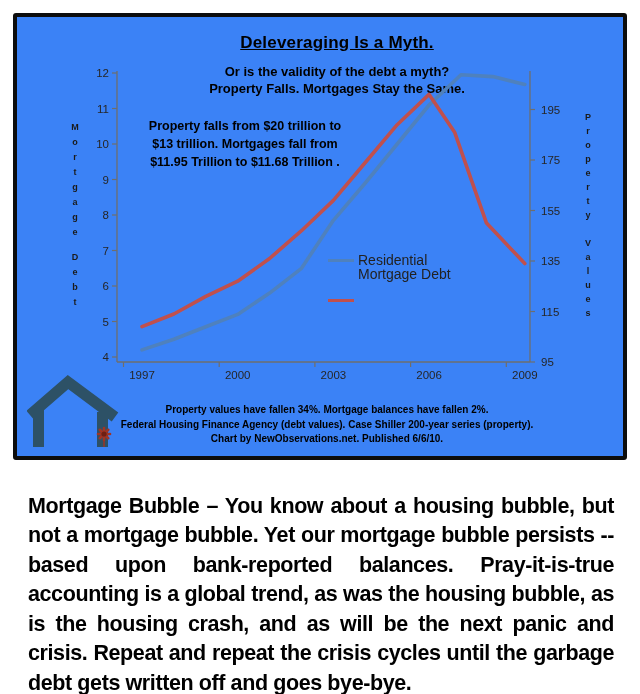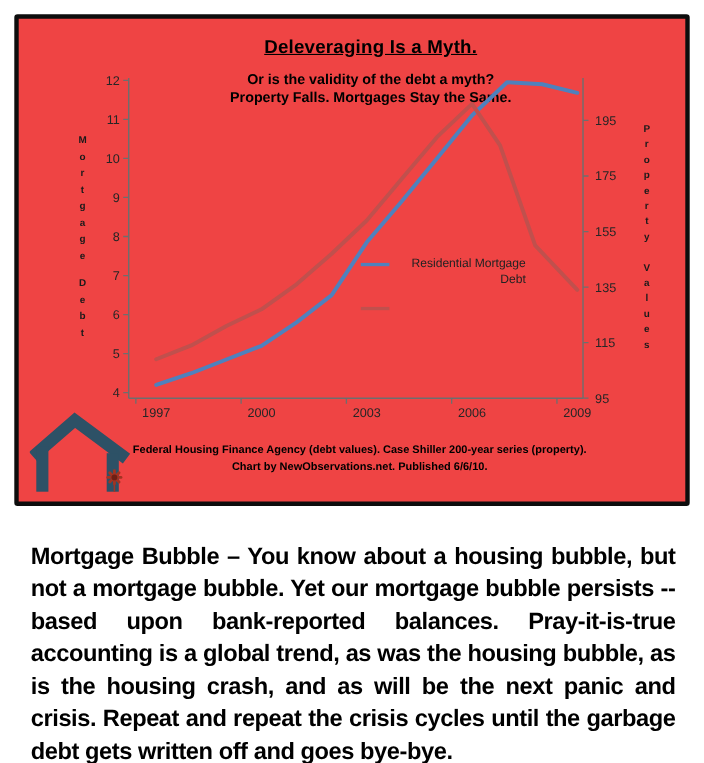--- a/index.html
+++ b/index.html
@@ -1,46 +1,51 @@
 <!DOCTYPE html>
 <html><head>
 <meta charset="utf-8">
 <style>
   html,body{margin:0;padding:0;background:#ffffff;}
   body{width:640px;height:694px;position:relative;font-family:"Liberation Sans",sans-serif;color:#111;}
-  .frame{position:absolute;left:13px;top:13px;width:606px;height:439px;border:4px solid #0d0d0d;border-radius:3px;background:#ef4444;overflow:hidden;}
+  .frame{position:absolute;left:13px;top:13px;width:606px;height:439px;border:4px solid #0d0d0d;border-radius:3px;background:#3b82f6;overflow:hidden;}
   .abs{position:absolute;}
   .chart-title{left:100px;top:16px;width:440px;text-align:center;font-size:17px;font-weight:bold;text-decoration:underline;color:#000;letter-spacing:.2px;}
   .chart-subtitle{left:130px;top:46px;width:380px;text-align:center;font-size:13px;font-weight:bold;line-height:17px;color:#000;}
   .annotation{left:105px;top:100px;width:246px;text-align:center;font-size:12.5px;font-weight:bold;line-height:18px;color:#000;}
   .vtitle{font-weight:bold;font-size:9px;color:#1a1a1a;text-align:center;}
   .vtitle div{height:15px;line-height:15px;}
   .vtitle div.sp{height:10px;}
   .vtitle.right div{height:14px;line-height:14px;}
-  .legend{left:311px;top:216px;width:150px;font-size:11px;color:#222;text-align:right;}
+  .legend{left:311px;top:236px;width:150px;font-size:14px;color:#222;}
   .legend-row{display:flex;align-items:flex-start;margin-bottom:12px;}
   .legend-swatch{width:26px;height:3px;margin-top:6px;margin-right:4px;flex:0 0 auto;}
   .legend-label{line-height:14px;}
   .legend-label.wrap{max-width:104px;}
   .footnotes{left:60px;top:386px;width:500px;text-align:center;font-size:10px;font-weight:bold;line-height:14.5px;color:#000;}
   .caption{left:28px;top:470px;width:586px;font-size:21.5px;font-weight:bold;line-height:29.5px;letter-spacing:-0.4px;text-align:justify;text-align-last:left;color:#000;}
   svg text{font-family:"Liberation Sans",sans-serif;}
 </style>
 </head>
 <body>
 
 <div class="frame">
 
   <div class="abs chart-title">Deleveraging Is a Myth.</div>
 
   <div class="abs chart-subtitle">
     <div>Or is the validity of the debt a myth?</div>
     <div>Property Falls. Mortgages Stay the Same.</div>
   </div>
 
+  <div class="abs annotation">
+    <div>Property falls from $20 trillion to</div>
+    <div>$13 trillion. Mortgages fall from</div>
+    <div>$11.95 Trillion to $11.68 Trillion .</div>
+  </div>
 
   <div class="abs vtitle" id="vtitle-left" style="left:50px;top:103px;width:16px;">
       <div>M</div>
       <div>o</div>
       <div>r</div>
       <div>t</div>
       <div>g</div>
       <div>a</div>
       <div>g</div>
       <div>e</div>
@@ -120,20 +125,21 @@
     <div class="legend-row">
       <div class="legend-swatch" id="swatch-0" style="background: rgb(79, 129, 189);"></div>
       <div class="legend-label">Residential Mortgage Debt</div>
     </div>
     <div class="legend-row">
       <div class="legend-swatch" id="swatch-1" style="background: rgb(192, 80, 77);"></div>
     </div>
   </div>
 
   <div class="abs footnotes">
+    <div>Property values have fallen 34%. Mortgage balances have fallen 2%.</div>
     <div>Federal Housing Finance Agency  (debt values). Case Shiller 200-year series (property).</div>
     <div>Chart by NewObservations.net. Published 6/6/10.</div>
   </div>
 
   <svg class="abs" id="logo-svg" style="left:10px;top:353px;" width="95" height="85" viewBox="0 0 95 85">
       <polyline points="3,45 41,12 88,47" fill="none" stroke="#2d5166" stroke-width="11"></polyline>
       <rect x="6" y="36" width="11" height="41" fill="#2d5166"></rect>
       <rect x="70" y="42" width="11" height="35" fill="#2d5166"></rect>
       <line x1="77" y1="64" x2="83" y2="64" stroke="#a23322" stroke-width="2.6" stroke-linecap="round"></line>
       <line x1="77" y1="64" x2="81.24264068711929" y2="68.24264068711929" stroke="#a23322" stroke-width="2.6" stroke-linecap="round"></line>

